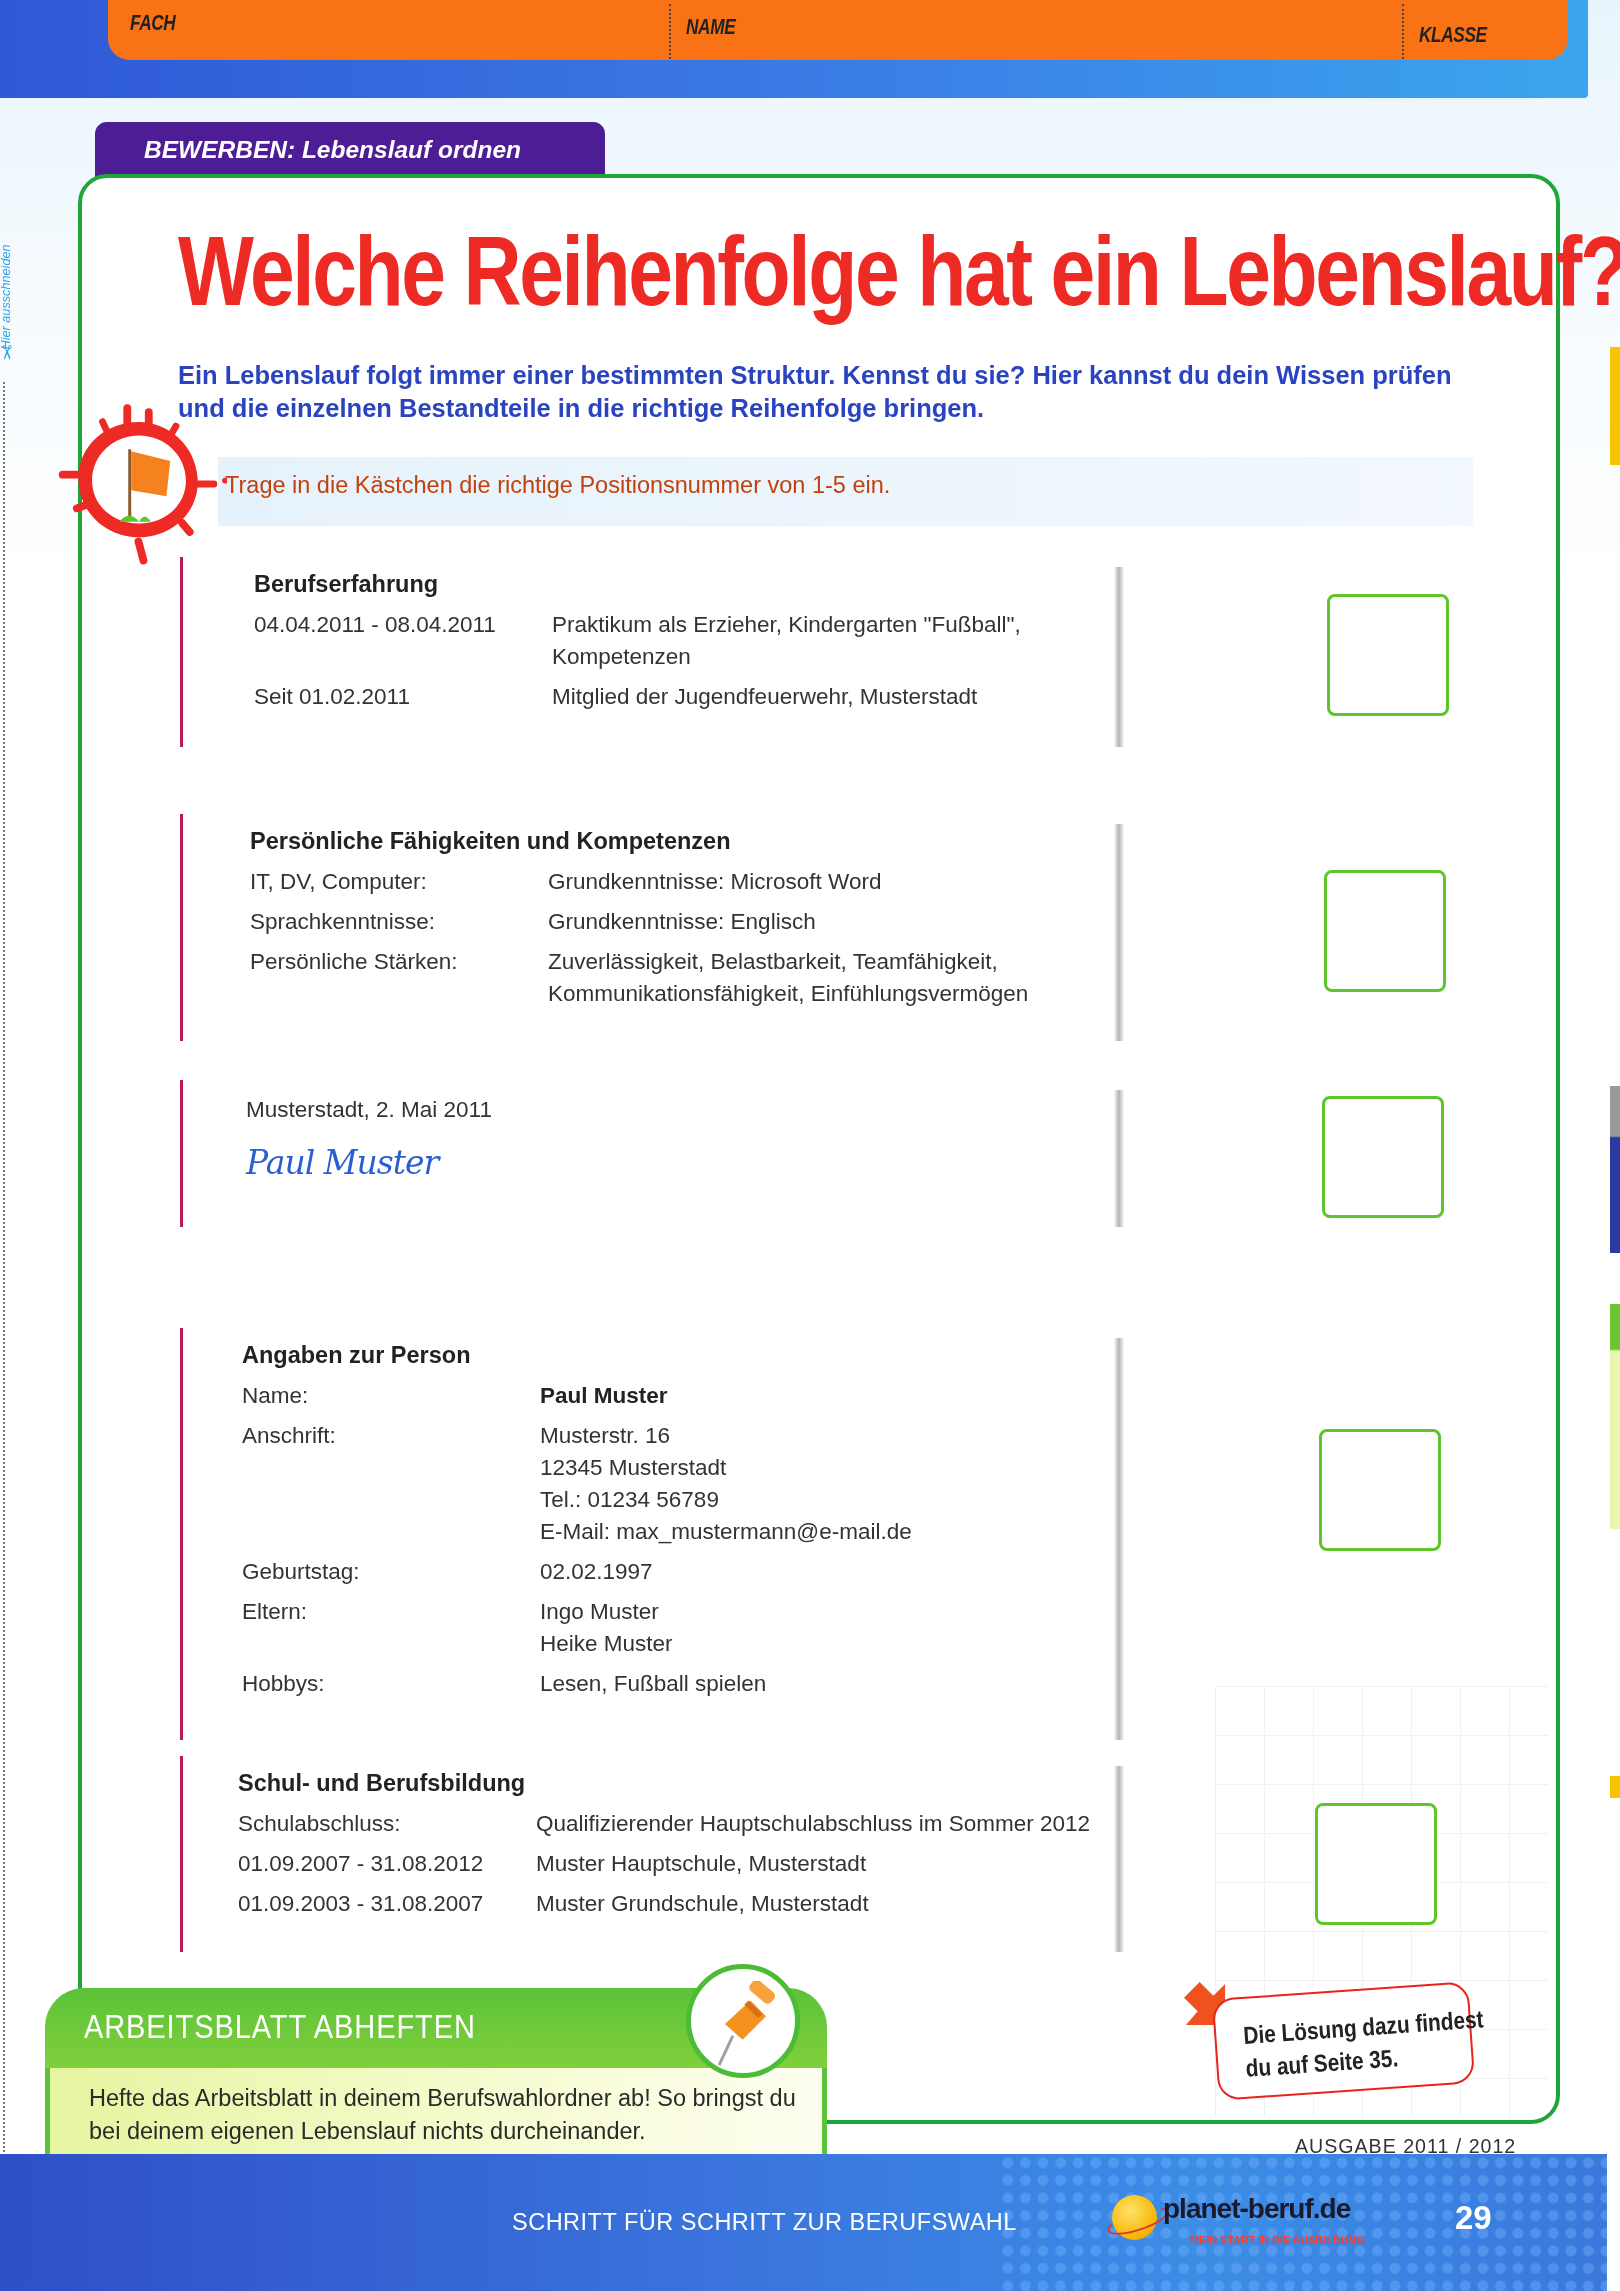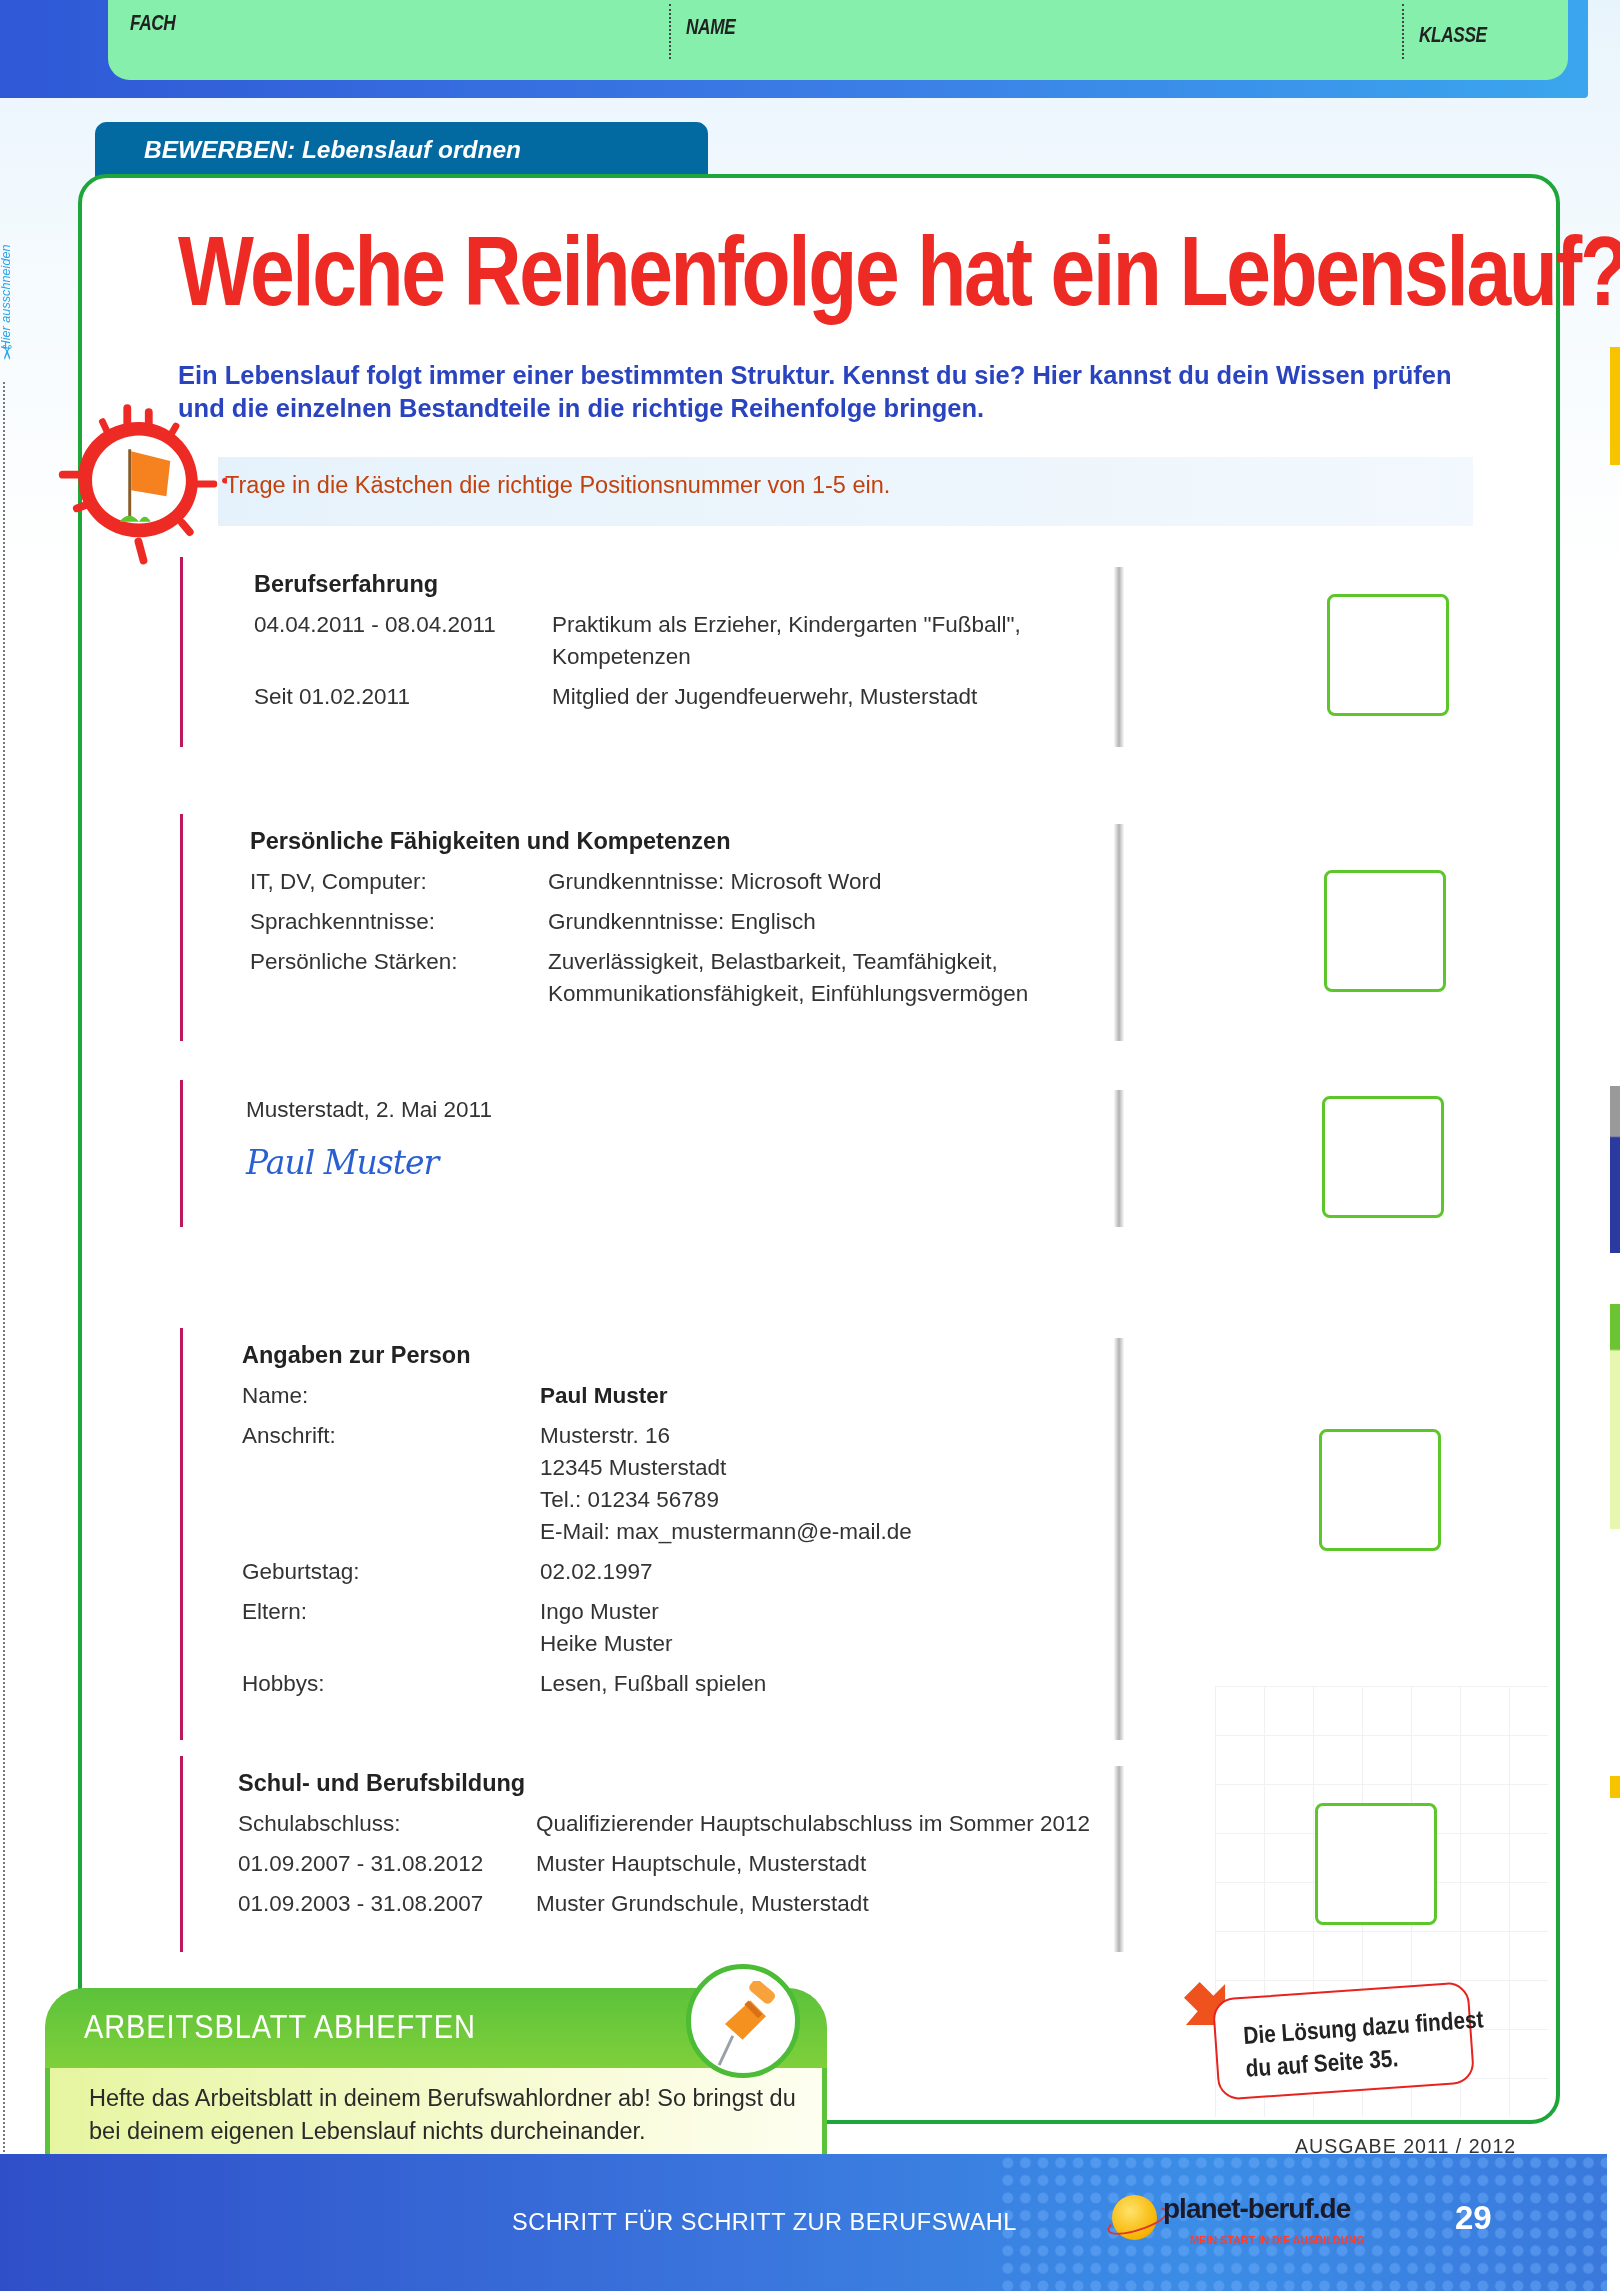--- a/index.html
+++ b/index.html
@@ -7,42 +7,42 @@
   body { position: relative; font-family: "Liberation Sans", sans-serif; color: #2b2b2b; }
 
   
   .page-bg { position: absolute; left: 0; top: 0; width: 1620px; height: 2292px;
     background: linear-gradient(180deg, #e8f4fc 0px, #f4fafe 255px, #ffffff 588px, #ffffff 100%); }
 
   
   .header-band { position: absolute; left: 0; top: 0; width: 1588px; height: 98px;
     background: linear-gradient(90deg, #2f58d6 0%, #3b7ee6 55%, #3aa6ee 100%);
     border-bottom-right-radius: 3.9px; }
-  .header-card { position: absolute; left: 108px; top: 0; width: 1460px; height: 80px;
-    background: #86efac; border-bottom-left-radius: 21.6px; border-bottom-right-radius: 21.6px; padding-left: 8px; }
+  .header-card { position: absolute; left: 108px; top: 0; width: 1460px; height: 60px;
+    background: #f97316; border-bottom-left-radius: 21.6px; border-bottom-right-radius: 21.6px; padding-left: 8px; }
   .header-field { position: absolute; top: 9.8px; font-style: italic; font-weight: bold;
     font-family: "Liberation Sans Narrow", "Liberation Sans", sans-serif; font-size: 21.6px;
     color: #222; letter-spacing: -0.5px; transform: scaleX(0.8); transform-origin: left; }
   .header-divider { position: absolute; top: 3.9px; height: 55px; width: 0;
     border-left: 2.9px dotted #444; }
 
   
   .cut-strip { position: absolute; left: 0; top: 98px; width: 13.7px; height: 2058px; }
   .cut-strip .cut-text { position: absolute; left: -63px; top: 176px; width: 137px;
     transform: rotate(-90deg); color: #2aa4e8; font-style: italic; font-size: 12.7px; white-space: nowrap; }
   .cut-strip .scissors { position: absolute; left: -2px; top: 243px; font-size: 19.6px; color: #2aa4e8;
     transform: rotate(90deg); }
   .cut-strip .dotline { position: absolute; left: 2.9px; top: 284px; height: 1862px; border-left: 2px dotted #777; }
 
   
   .edge-tab { position: absolute; right: 0; width: 9.8px; }
 
   
-  .section-tab { position: absolute; left: 95px; top: 122px; width: 613px; height: 59px;
-    background: #0369a1; border-top-left-radius: 11.8px; border-top-right-radius: 11.8px; }
+  .section-tab { position: absolute; left: 95px; top: 122px; width: 510px; height: 59px;
+    background: #4c1d95; border-top-left-radius: 11.8px; border-top-right-radius: 11.8px; }
   .section-tab span { position: absolute; left: 49px; top: 13.7px; color: #fff; font-style: italic; font-weight: bold;
     font-size: 24.5px; }
   .main-frame { position: absolute; left: 78px; top: 174px; width: 1482px; height: 1950px;
     border: 4.9px solid #1fa63a; border-radius: 29px; background: #fff; }
 
   .title { position: absolute; left: 178px; top: 212px; width: 1294px; color: #ee2a24;
     font-family: "Liberation Sans Narrow", "Liberation Sans", sans-serif; font-size: 98px; line-height: 118px;
     letter-spacing: -2.9px; white-space: nowrap; transform: scaleX(0.82); transform-origin: left; }
   .intro { position: absolute; left: 178px; top: 359px; width: 1274px; color: #2a44c0;
     font-weight: bold; font-size: 25.5px; line-height: 33px; }

